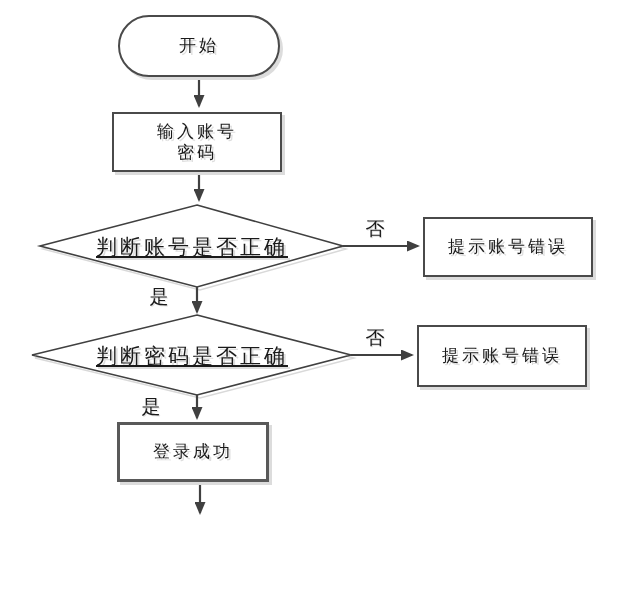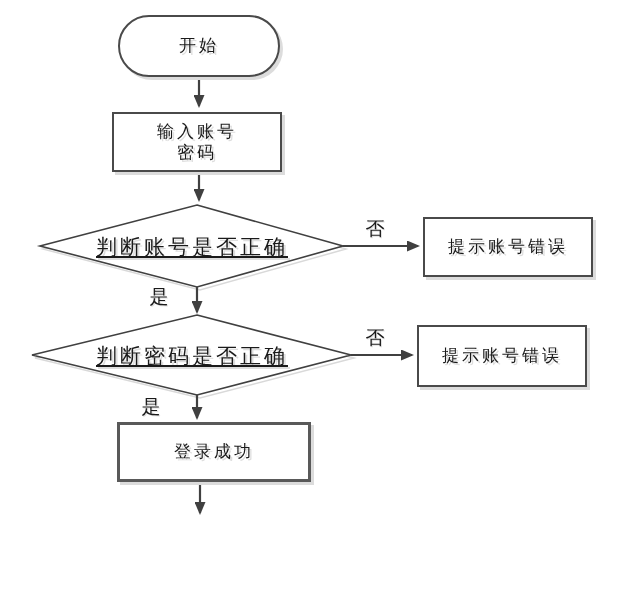--- a/index.html
+++ b/index.html
@@ -39,21 +39,21 @@
     box-shadow: 3px 3px 0 #dcdcdc;
     text-shadow: 2px 2px 0 #dedede;
   }
   .terminator {
     border-radius: 31px;
   }
   .node-start  { left: 118px; top: 15px;  width: 162px; height: 62px; }
   .node-input  { left: 112px; top: 112px; width: 170px; height: 60px; }
   .node-err1   { left: 423px; top: 217px; width: 170px; height: 60px; }
   .node-err2   { left: 417px; top: 325px; width: 170px; height: 62px; }
-  .node-success{ left: 117px; top: 422px; width: 194px; height: 60px; border-width: 3px; border-color: #595959; }
+  .node-success{ left: 117px; top: 422px; width: 152px; height: 60px; border-width: 3px; border-color: #595959; }
   .node-end    { left: 118px; top: 518px; width: 164px; height: 62px; }
 
   .diamond-label {
     position: absolute;
     z-index: 2;
     font-size: 21px;
     letter-spacing: 3px;
     text-align: center;
     text-shadow: 2px 2px 0 #dedede;
     background: transparent;

